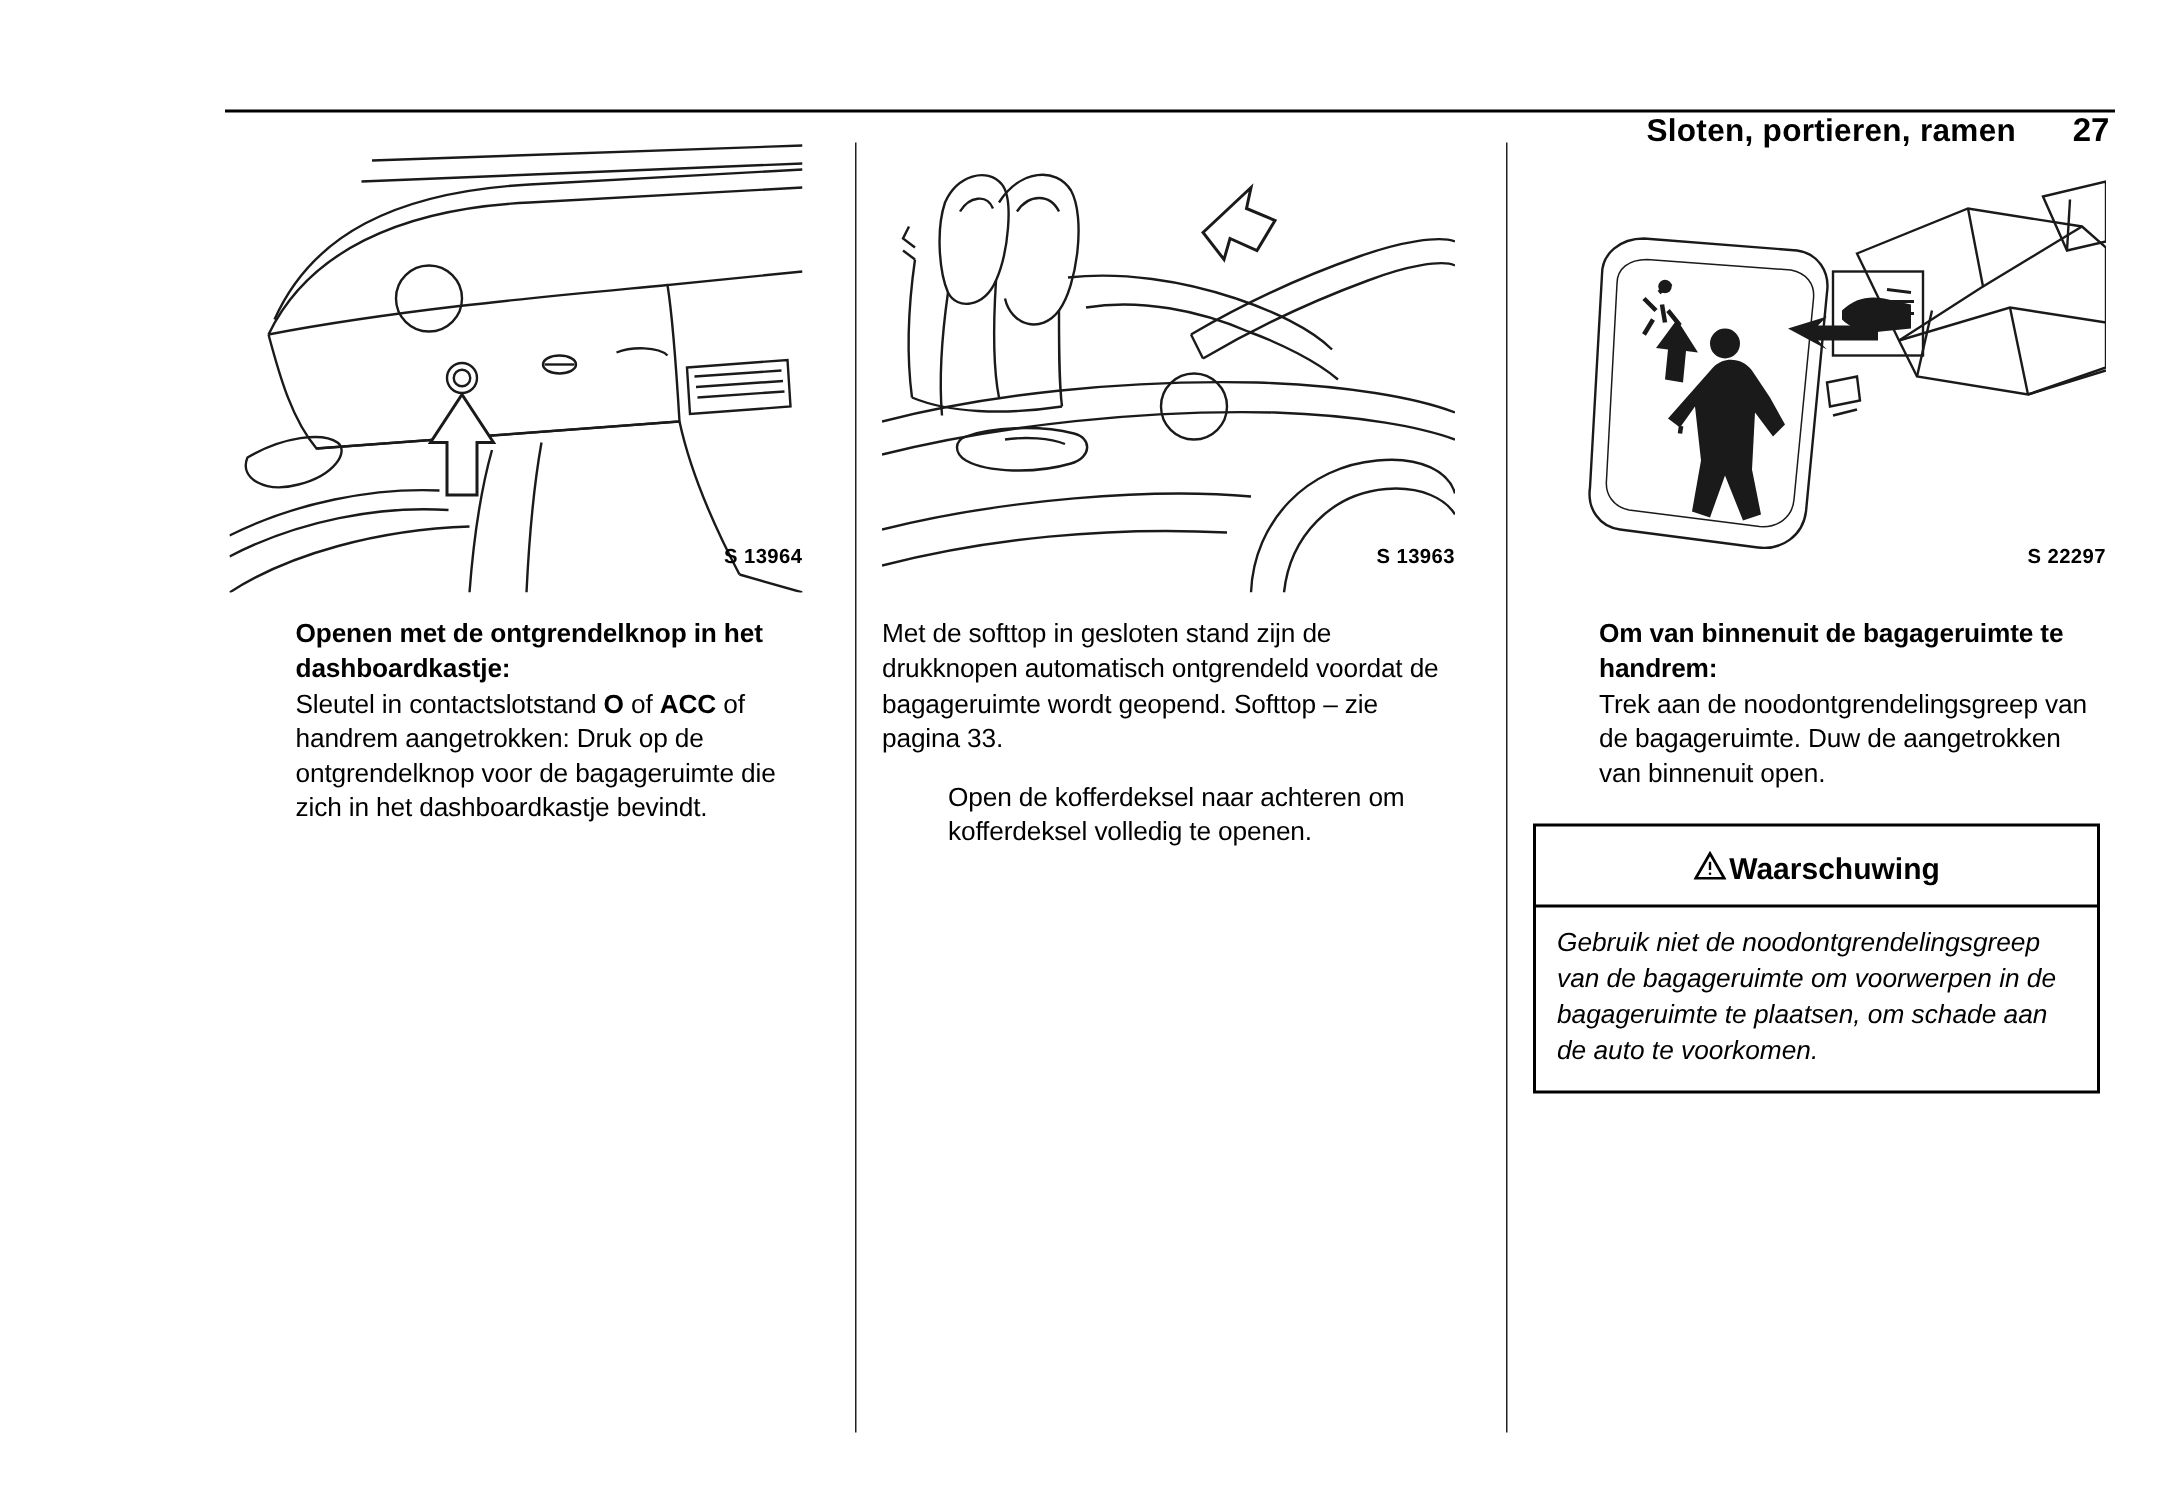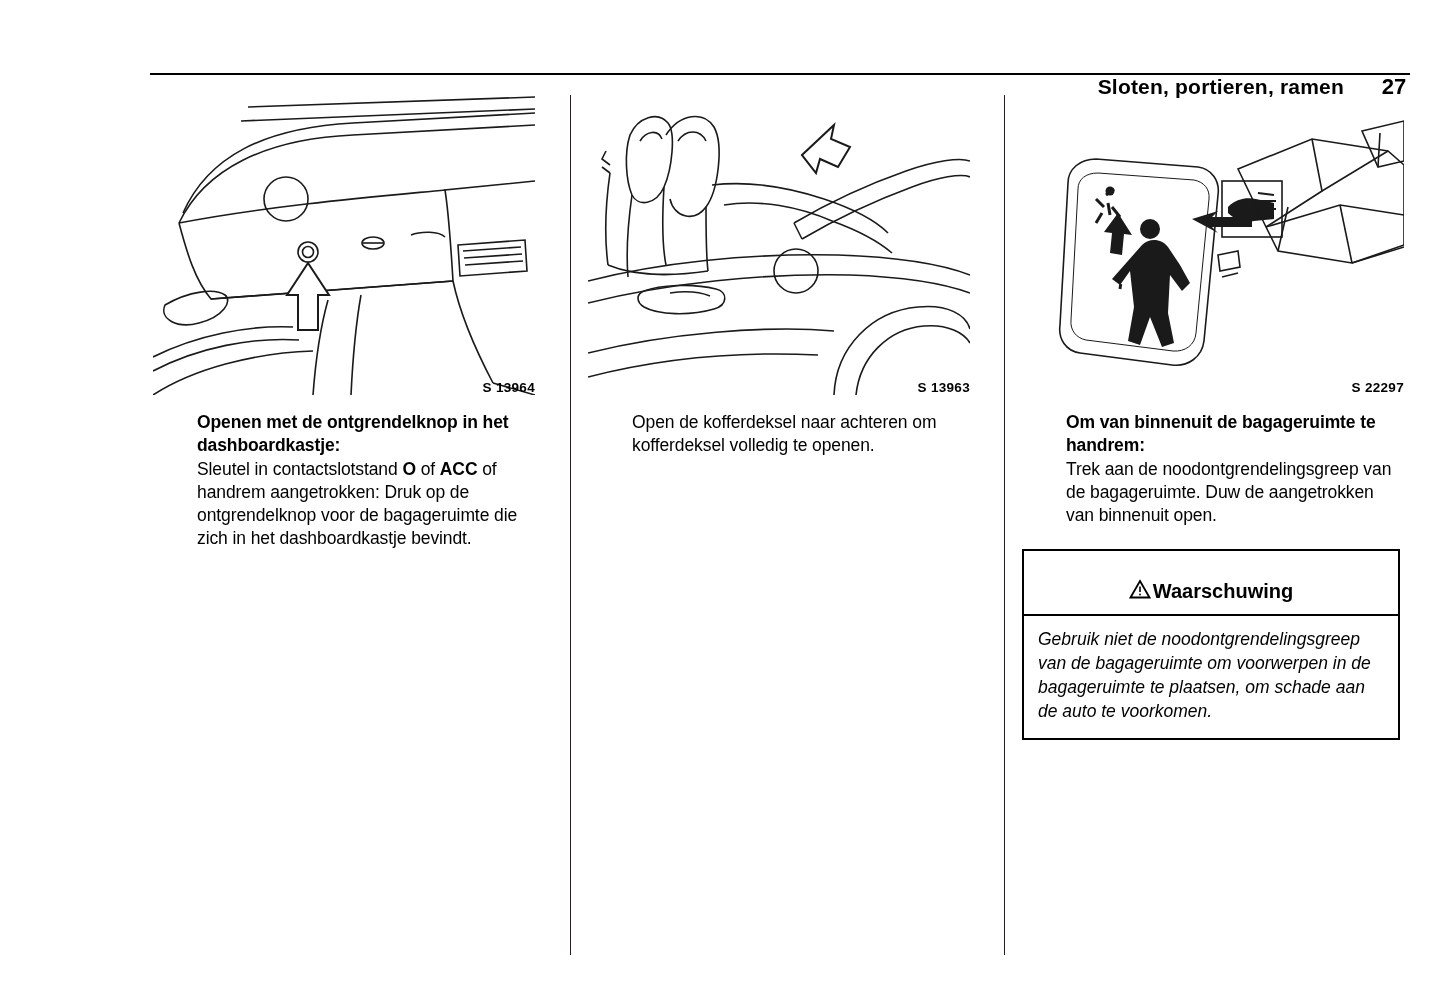--- a/index.html
+++ b/index.html
@@ -74,21 +74,21 @@
 
   .figure {
     position: relative;
     width: 382px;
     height: 300px;
   }
   .figure svg { display: block; }
   .fig-code {
     position: absolute;
     right: 0;
-    bottom: 0;
+    bottom: 17px;
     font-size: 13.5px;
     font-weight: bold;
     letter-spacing: 0.3px;
   }
   .body-text {
     font-size: 17.5px;
     line-height: 1.33;
     margin-top: 16px;
     letter-spacing: -0.1px;
   }
@@ -102,21 +102,21 @@
     margin-top: 22px;
     border: 2px solid #000;
     width: 378px;
     box-sizing: border-box;
   }
   .warning-head {
     border-bottom: 2px solid #000;
     text-align: center;
     font-size: 20px;
     font-weight: bold;
-    padding: 28px 0 10px 0;
+    padding: 16px 0 10px 0;
     display: flex;
     align-items: center;
     justify-content: center;
     gap: 2px;
   }
   .warn-tri { display: inline-block; }
   .warning-body {
     font-size: 17.5px;
     line-height: 1.36;
     padding: 12px 14px 14px 14px;
@@ -226,20 +226,21 @@
         <circle cx="208" cy="176" r="22"></circle>
 
         <path d="M0 258 C80 238, 180 230, 246 236"></path>
         <path d="M0 282 C70 264, 150 256, 230 260"></path>
 
         <path d="M214 60 L246 30 L243 44 L262 52 L250 72 L232 64 L228 78 Z" fill="#ffffff" stroke="#1a1a1a" stroke-width="2"></path>
       </svg>
       <div class="fig-code">S 13963</div>
     </div>
     <div class="body-text">
+      <p>Met de softtop in gesloten stand zijn de drukknopen automatisch ontgrendeld voordat de bagageruimte wordt geopend. Softtop – zie pagina 33.</p>
       <p>Open de kofferdeksel naar achteren om kofferdeksel volledig te openen.</p>
     </div>
   </div>
 
   <div class="col col3">
     <div class="figure">
       <svg width="382" height="300" viewBox="0 0 382 300" fill="none" stroke="#1a1a1a" stroke-width="1.6">
 
         <path d="M46 88 C46 74, 58 64, 74 64 L176 72 C190 74, 198 86, 196 100 L182 246 C180 262, 166 272, 150 270 L58 258 C44 256, 36 244, 38 230 Z" fill="#ffffff"></path>
 

